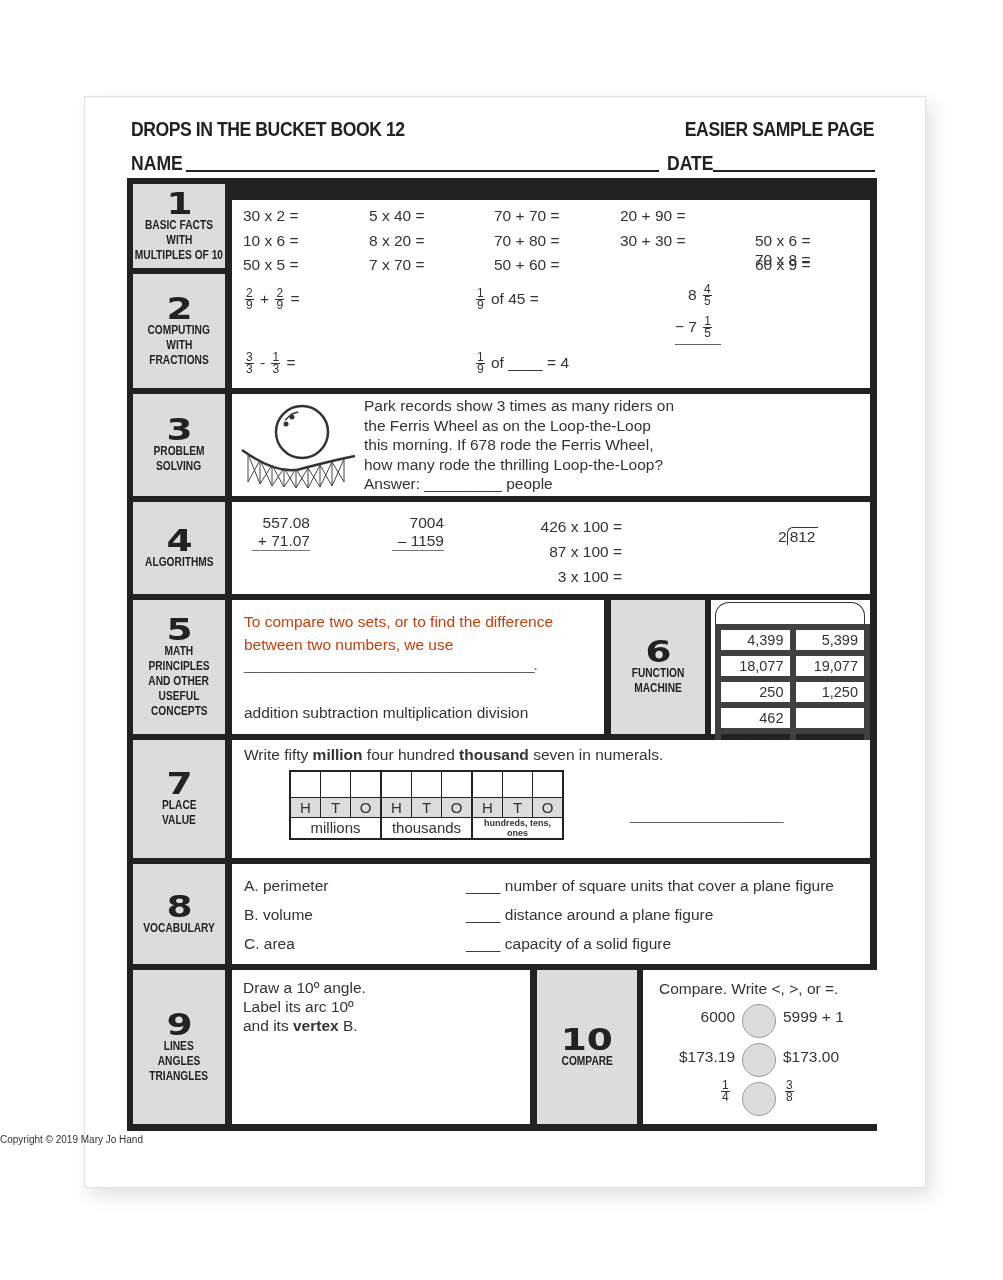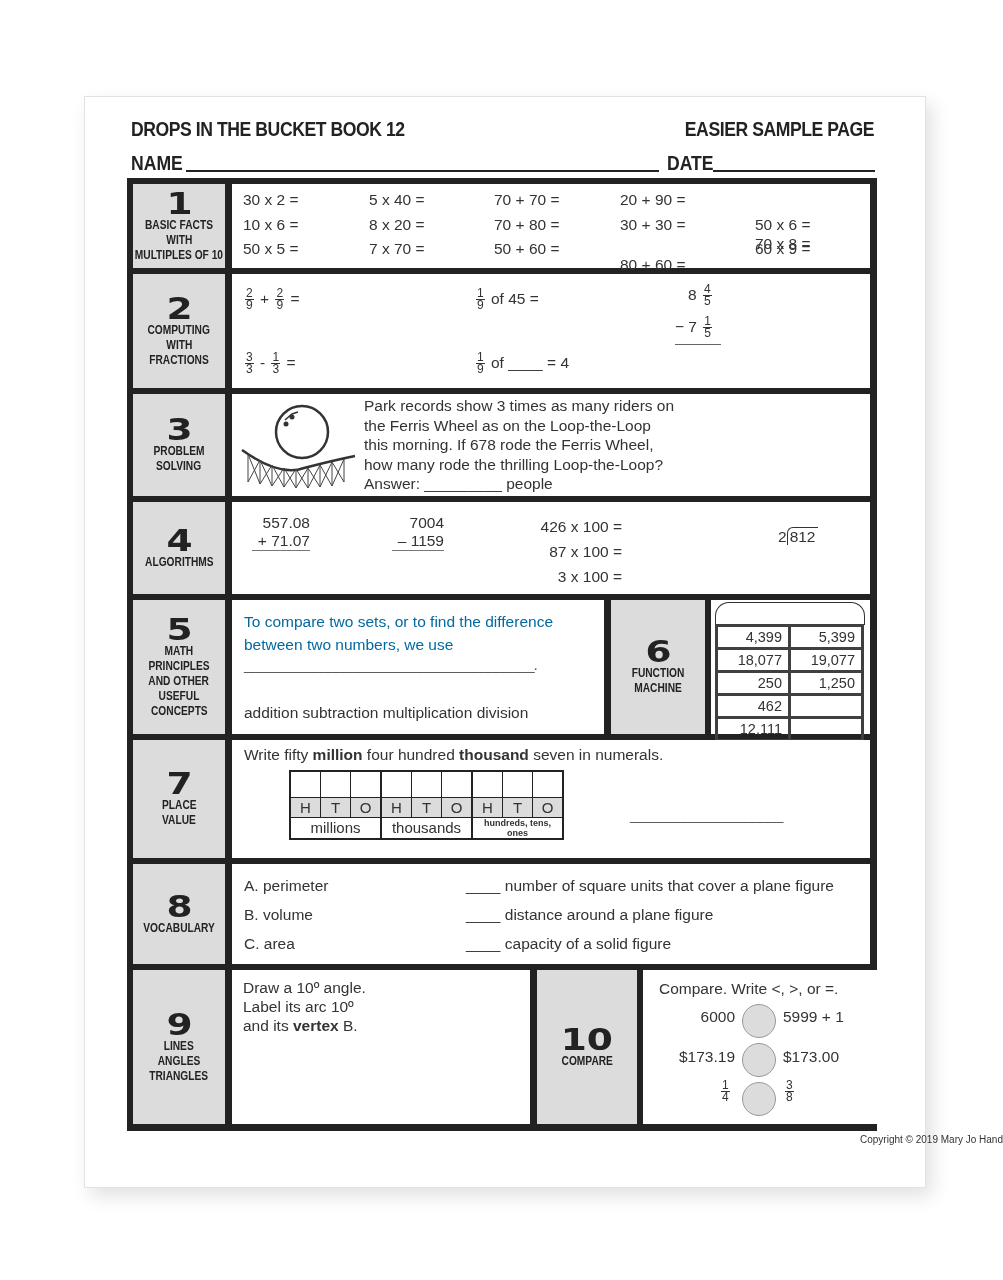--- a/index.html
+++ b/index.html
@@ -12,25 +12,25 @@
   .frame{position:absolute;left:127px;top:178px;width:750px;height:953px;background:#222;}
   .cell{position:absolute;background:#fff;}
   .lab{position:absolute;background:#dcdcdd;display:flex;flex-direction:column;align-items:center;justify-content:center;text-align:center;}
   .num{font-family:"DejaVu Sans",sans-serif;font-weight:900;font-size:30px;line-height:28px;color:#222;transform:scaleX(1.25);}
   .lt{font-weight:bold;font-size:12px;line-height:15px;color:#222;transform:scaleX(0.85);white-space:nowrap;}
   .t{position:absolute;font-size:15.5px;color:#333;white-space:nowrap;}
   .frac{display:inline-flex;flex-direction:column;align-items:center;vertical-align:middle;font-size:12px;line-height:11px;margin:0 2px;}
   .frac .n{border-bottom:1px solid #333;padding:0 1px;}
   .rule{position:absolute;border-bottom:1px solid #666;}
   table.fm{position:absolute;border-collapse:collapse;font-size:14.5px;}
-  table.fm td{border:3px solid #404040;text-align:right;padding:0 6px;height:20px;width:58px;color:#333;}
+  table.fm td{border:6px solid #404040;text-align:right;padding:0 6px;height:20px;width:58px;color:#333;}
   table.pv{position:absolute;border-collapse:collapse;font-size:15px;}
   table.pv td{border:1px solid #222;text-align:center;width:29px;color:#333;padding:0;}
   .oval{position:absolute;width:32px;height:32px;border-radius:50%;background:#dcdcdd;border:1px solid #999;}
-  .copy{position:absolute;top:1134px;left:0;width:1003px;text-align:right;font-size:10px;color:#333;}
+  .copy{position:absolute;top:1134px;left:0;width:1003px;text-align:left;font-size:10px;color:#333;}
 </style>
 </head>
 <body>
 
 <div class="shadow"></div>
 
 <div class="title" style="left:131px;">DROPS IN THE BUCKET BOOK 12</div>
 <div class="title right" style="right:129px;">EASIER SAMPLE PAGE</div>
 
 <div class="nameline" style="left:131px;">NAME</div>
@@ -39,21 +39,21 @@
 <div class="uline" style="left:713px;top:170px;width:162px;"></div>
 
 <div class="frame">
 
   <div class="lab" style="left:6px;top:6px;width:92px;height:84px;">
     <div class="num">1</div>
     <div class="lt">BASIC FACTS</div>
     <div class="lt">WITH</div>
     <div class="lt">MULTIPLES OF 10</div>
   </div>
-  <div class="cell" style="left:105px;top:6px;width:638px;height:84px;">
+  <div class="cell" style="left:105px;top:22px;width:638px;height:84px;">
     <div id="s1grid">
         <div class="t" style="left: 11px; top: 7px;">30 x 2 =</div>
         <div class="t" style="left: 137px; top: 7px;">5 x 40 =</div>
         <div class="t" style="left: 262px; top: 7px;">70 + 70 =</div>
         <div class="t" style="left: 388px; top: 7px;">20 + 90 =</div>
         <div class="t" style="left: 523px; top: 7px; margin-top: 44px;">70 x 8 =</div>
         <div class="t" style="left: 11px; top: 31.5px;">10 x 6 =</div>
         <div class="t" style="left: 137px; top: 31.5px;">8 x 20 =</div>
         <div class="t" style="left: 262px; top: 31.5px;">70 + 80 =</div>
         <div class="t" style="left: 388px; top: 31.5px;">30 + 30 =</div>
@@ -202,21 +202,21 @@
 
   <div class="lab" style="left:6px;top:422px;width:92px;height:134px;">
     <div class="num">5</div>
     <div class="lt">MATH</div>
     <div class="lt">PRINCIPLES</div>
     <div class="lt">AND OTHER</div>
     <div class="lt">USEFUL</div>
     <div class="lt">CONCEPTS</div>
   </div>
   <div class="cell" style="left:105px;top:422px;width:372px;height:134px;">
-    <div style="position:absolute;left:12px;top:10px;font-size:15.5px;line-height:23px;color:#0369a1;">
+    <div style="position:absolute;left:12px;top:10px;font-size:15.5px;line-height:23px;color:#c2410c;">
       <div>To compare two sets, or to find the difference</div>
       <div>between two numbers, we use</div>
     </div>
     <div class="t" style="left:12px;top:56px;color:#555;letter-spacing:-1px;">______________________________________.</div>
     <div class="t" style="left:12px;top:104px;">addition  subtraction  multiplication  division</div>
   </div>
 
   <div class="lab" style="left:484px;top:422px;width:94px;height:134px;">
     <div class="num">6</div>
     <div class="lt">FUNCTION</div>

